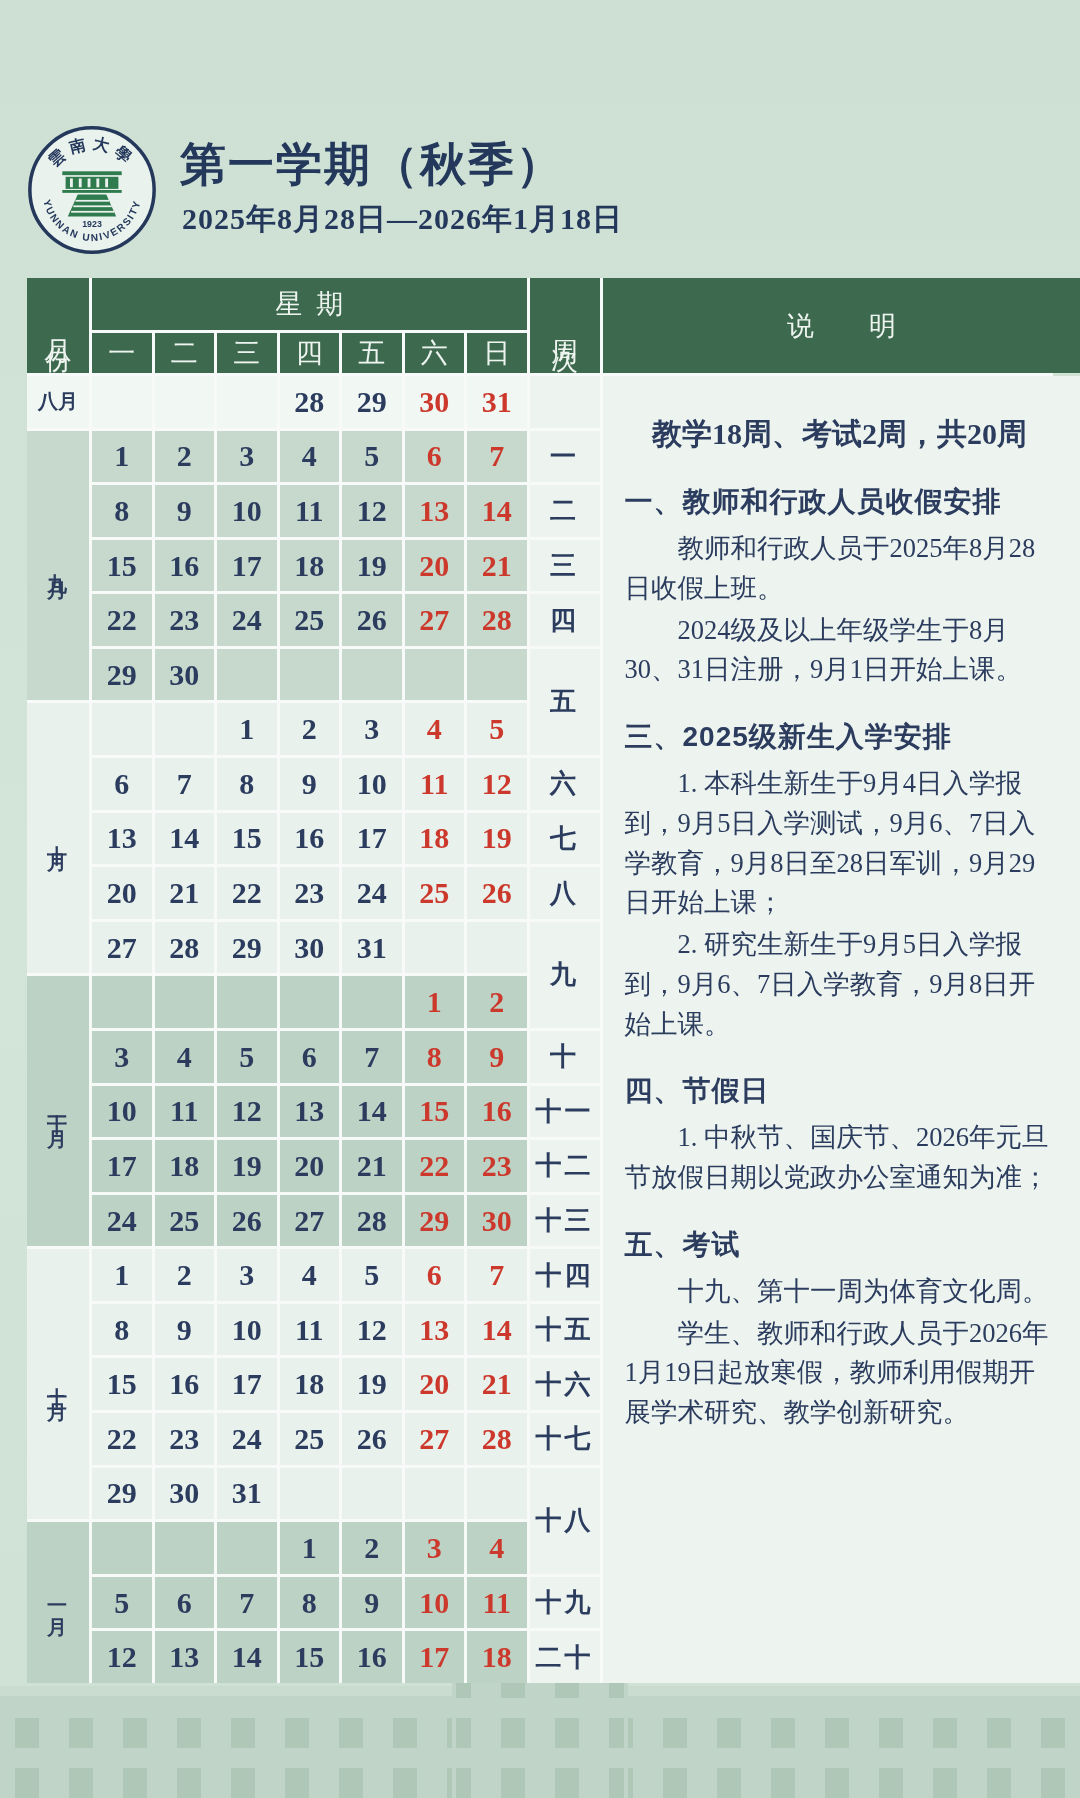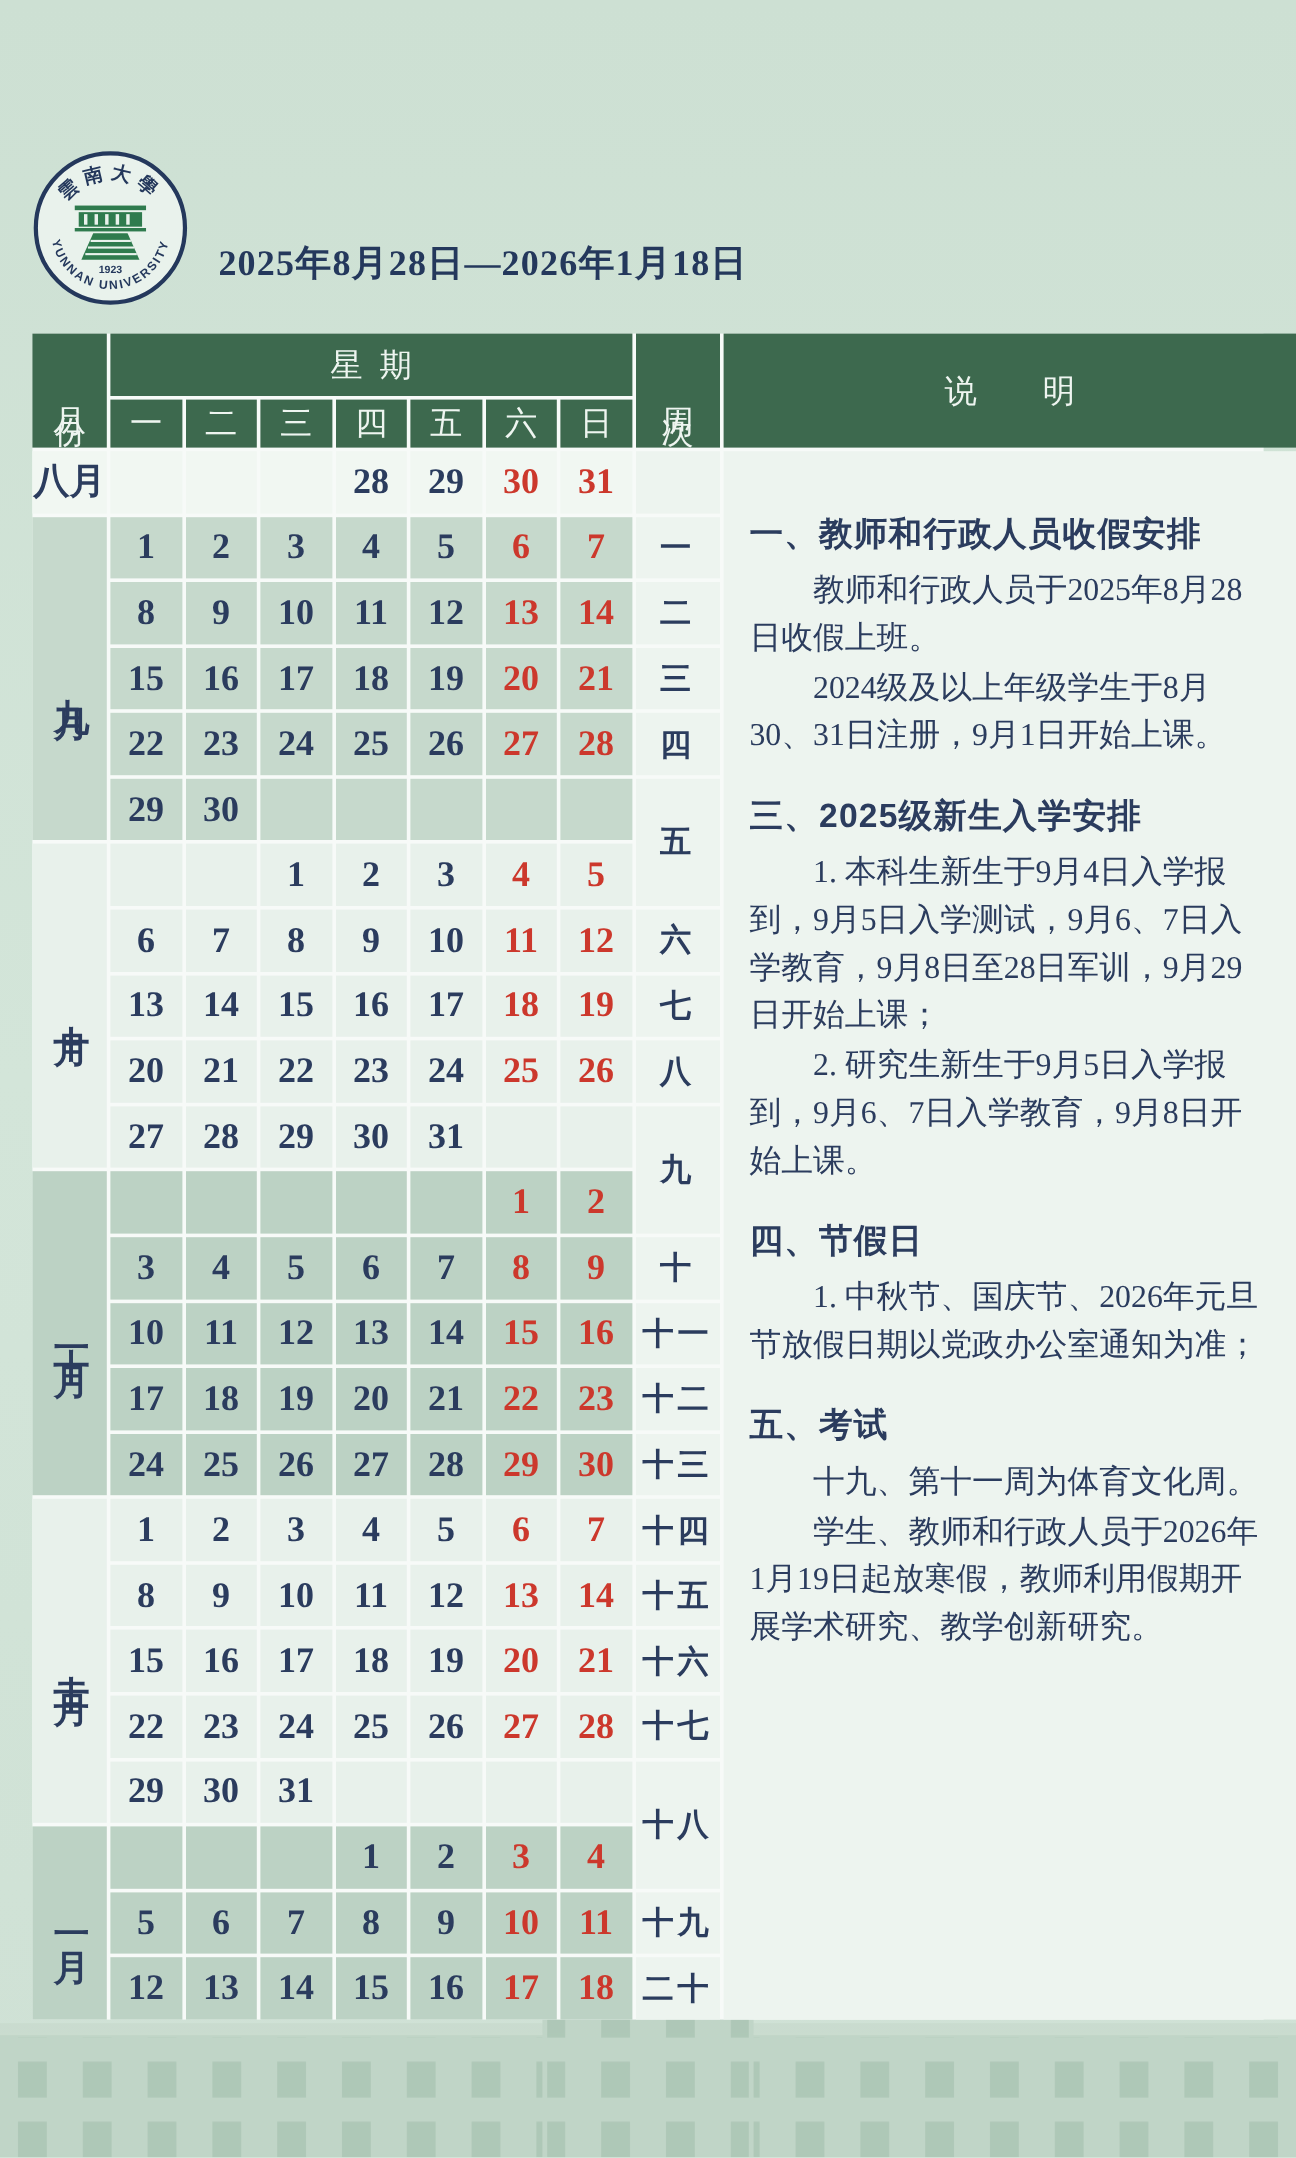--- a/index.html
+++ b/index.html
@@ -14,21 +14,21 @@
          letter-spacing:1px;font-family:"Liberation Serif","DejaVu Serif",serif;}
   
   #grid{position:absolute;left:27px;top:278px;width:1026px;height:1405px;
         display:grid;grid-template-columns:62px repeat(7,59.5px) 70px 478px;
         grid-template-rows:52px 40px repeat(24,1fr);gap:3px;background:#f7faf8;z-index:2;}
   .cell{display:flex;align-items:center;justify-content:center;overflow:hidden;}
   .hdr{background:#3d694e;color:#eef5f0;font-size:27px;letter-spacing:14px;text-indent:14px;font-weight:500;}
   .vtext{writing-mode:vertical-rl;text-orientation:upright;letter-spacing:8px;text-indent:0;}
   .day{font-family:"Liberation Serif","DejaVu Serif",serif;font-weight:700;font-size:30px;color:#2b3c5e;}
   .day.red{color:#cc382c;}
-  .month{font-weight:700;font-size:30px;color:#2b3c5e;font-family:"Liberation Serif","DejaVu Serif",serif;}
+  .month{font-weight:700;font-size:20px;color:#2b3c5e;font-family:"Liberation Serif","DejaVu Serif",serif;}
   .week{background:#edf4ef;color:#2b3c5e;font-size:26px;font-weight:700;letter-spacing:3px;
         font-family:"Liberation Serif","DejaVu Serif",serif;}
   
   .notes{background:#edf4ef;display:block;padding:22px 26px 0 22px;color:#2b3c5e;}
   .notes-summary{text-align:center;font-size:30px;font-weight:700;margin:16px 0 4px;
         font-family:"Liberation Serif","DejaVu Serif",serif;}
   .note-h{font-size:28px;font-weight:700;margin:28px 0 8px;letter-spacing:1px;color:#2b3c5e;}
   .note-p{font-family:"Liberation Serif","DejaVu Serif",serif;font-size:26.5px;line-height:1.5;
         text-indent:2em;margin:2px 0;color:#2b3c5e;}
   
@@ -61,20 +61,21 @@
       <rect x="45" y="69" width="30.5" height="1.6" fill="#e9f2ec" transform="translate(0,0)"></rect>
       <rect x="43" y="74" width="35" height="1.6" fill="#e9f2ec"></rect>
       <rect x="41" y="79" width="39" height="1.6" fill="#e9f2ec"></rect>
     </g>
     <text x="60" y="94" font-size="8" text-anchor="middle" fill="#24385c" font-weight="bold">1923</text>
     <text font-size="9.2" font-weight="bold" fill="#24385c" letter-spacing="1.6">
       <textPath href="#arcBot" startOffset="50%" text-anchor="middle">YUNNAN UNIVERSITY</textPath>
     </text>
   </svg>
 
+  <div class="title">第一学期（秋季）</div>
   <div class="subtitle">2025年8月28日—2026年1月18日</div>
 
   <div id="grid">
       <div class="cell hdr vtext" style="grid-area: 1 / 1 / span 2;">月份</div>
       <div class="cell hdr" style="grid-area: 1 / 2 / auto / span 7;">星期</div>
       <div class="cell hdr" style="grid-area: 2 / 2;">一</div>
       <div class="cell hdr" style="grid-area: 2 / 3;">二</div>
       <div class="cell hdr" style="grid-area: 2 / 4;">三</div>
       <div class="cell hdr" style="grid-area: 2 / 5;">四</div>
       <div class="cell hdr" style="grid-area: 2 / 6;">五</div>
@@ -271,20 +272,21 @@
       <div class="cell week" style="grid-area: 17 / 9 / span 1;">十二</div>
       <div class="cell week" style="grid-area: 18 / 9 / span 1;">十三</div>
       <div class="cell week" style="grid-area: 19 / 9 / span 1;">十四</div>
       <div class="cell week" style="grid-area: 20 / 9 / span 1;">十五</div>
       <div class="cell week" style="grid-area: 21 / 9 / span 1;">十六</div>
       <div class="cell week" style="grid-area: 22 / 9 / span 1;">十七</div>
       <div class="cell week" style="grid-area: 23 / 9 / span 2;">十八</div>
       <div class="cell week" style="grid-area: 25 / 9 / span 1;">十九</div>
       <div class="cell week" style="grid-area: 26 / 9 / span 1;">二十</div>
       <div class="cell notes" style="grid-area: 3 / 10 / span 24;">
+        <div class="notes-summary">教学18周、考试2周，共20周</div>
         <div class="note-h">一、教师和行政人员收假安排</div>
         <p class="note-p">教师和行政人员于2025年8月28日收假上班。</p>
         <p class="note-p">2024级及以上年级学生于8月30、31日注册，9月1日开始上课。</p>
         <div class="note-h">三、2025级新生入学安排</div>
         <p class="note-p">1. 本科生新生于9月4日入学报到，9月5日入学测试，9月6、7日入学教育，9月8日至28日军训，9月29日开始上课；</p>
         <p class="note-p">2. 研究生新生于9月5日入学报到，9月6、7日入学教育，9月8日开始上课。</p>
         <div class="note-h">四、节假日</div>
         <p class="note-p">1. 中秋节、国庆节、2026年元旦节放假日期以党政办公室通知为准；</p>
         <div class="note-h">五、考试</div>
         <p class="note-p">十九、第十一周为体育文化周。</p>

